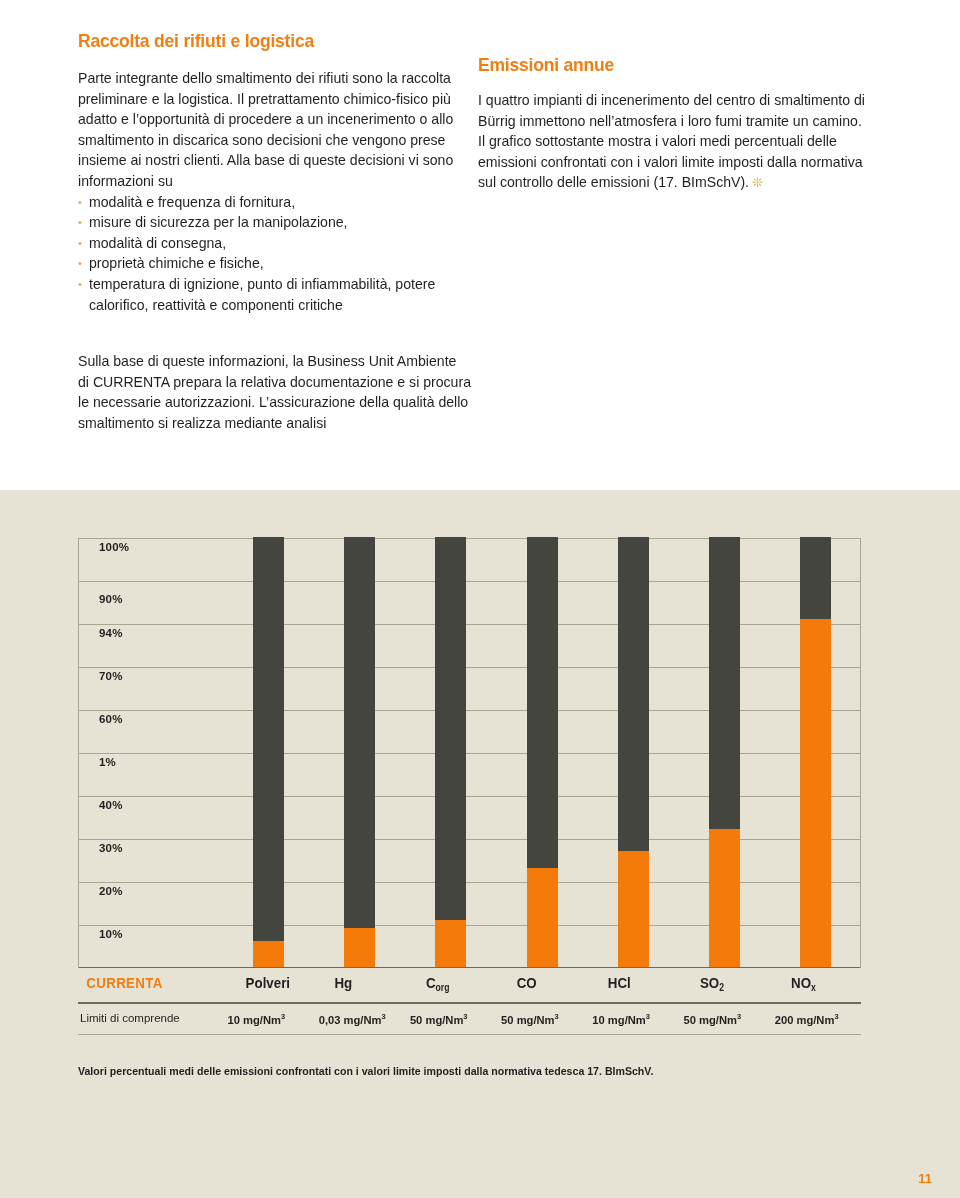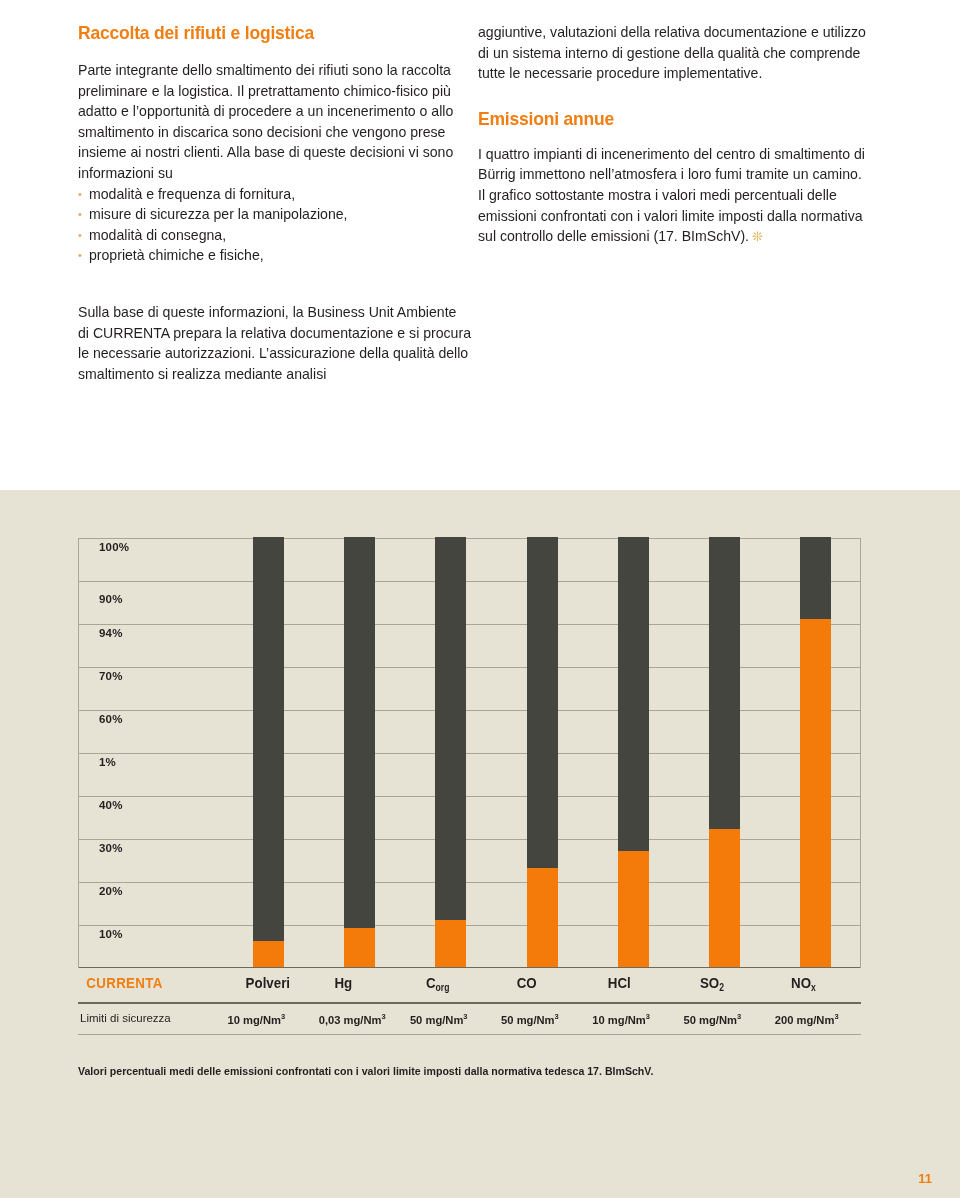--- a/index.html
+++ b/index.html
@@ -6,21 +6,21 @@
   body{
     width:960px;height:1198px;
     background:#ffffff;
     font-family:"Liberation Sans", sans-serif;
     color:#231f20;
     position:relative;
     overflow:hidden;
   }
   
   #text-area{
-    position:absolute; left:0; top:4px; width:960px; height:490px;
+    position:absolute; left:0; top:12px; width:960px; height:490px;
     background:#ffffff;
   }
   .col{position:absolute; width:393px;}
   #col-left{left:78px; top:18px;}
   #col-right{left:478px; top:18px;}
 
   .section-head{
     color:#F07E11;
     font-size:19px;
     font-weight:bold;
@@ -163,27 +163,27 @@
   <div class="col" id="col-left">
     <h2 class="section-head">Raccolta dei rifiuti e logistica</h2>
 
     <p class="body">Parte integrante dello smaltimento dei rifiuti sono la raccolta preliminare e la logistica. Il pretrattamento chimico-fisico più adatto e l’opportunità di procedere a un incenerimento o allo smaltimento in discarica sono decisioni che vengono prese insieme ai nostri clienti. Alla base di queste decisioni vi sono informazioni su</p>
 
     <ul class="bullets">
       <li>modalità e frequenza di fornitura,</li>
       <li>misure di sicurezza per la manipolazione,</li>
       <li>modalità di consegna,</li>
       <li>proprietà chimiche e fisiche,</li>
+      <li>temperatura di ignizione, punto di infiammabilità, potere calorifico, reattività e componenti critiche</li>
     </ul>
 
     <p class="body" style="margin-top:36px;">Sulla base di queste informazioni, la Business Unit Ambiente di CURRENTA prepara la relativa documentazione e si procura le necessarie autorizzazioni. L’assicurazione della qualità dello smaltimento si realizza mediante analisi</p>
   </div>
 
   <div class="col" id="col-right">
-    <p class="body">aggiuntive, valutazioni della relativa documentazione e utilizzo di un sistema interno di gestione della qualità che comprende tutte le necessarie procedure implementative.</p>
 
     <h2 class="section-head">Emissioni annue</h2>
 
     <p class="body"><span>I quattro impianti di incenerimento del centro di smaltimento di Bürrig immettono nell’atmosfera i loro fumi tramite un camino. Il grafico sottostante mostra i valori medi percentuali delle emissioni confrontati con i valori limite imposti dalla normativa sul controllo delle emissioni (17. BImSchV).</span><span class="sun-icon">❊</span></p>
   </div>
 </div>
 
 <div id="chart-band">
   <div id="chart-inner">
 
@@ -240,21 +240,21 @@
         <span class="cat" style="left: 345.9px;"><span>C</span><sub>org</sub></span>
         <span class="cat" style="left: 437.1px;"><span>CO</span></span>
         <span class="cat" style="left: 528.3px;"><span>HCl</span></span>
         <span class="cat" style="left: 619.5px;"><span>SO</span><sub>2</sub></span>
         <span class="cat" style="left: 710.7px;"><span>NO</span><sub>x</sub></span>
       </div>
 
     <div class="rule"></div>
 
     <div id="limits-row">
-      <span class="limit" id="limit-title">Limiti di sicurezza</span>
+      <span class="limit" id="limit-title">Limiti di comprende</span>
     <span class="limit" style="left: 149.5px;"><span>10 mg/Nm</span><sup>3</sup></span>
         <span class="limit" style="left: 240.7px;"><span>0,03 mg/Nm</span><sup>3</sup></span>
         <span class="limit" style="left: 331.9px;"><span>50 mg/Nm</span><sup>3</sup></span>
         <span class="limit" style="left: 423.1px;"><span>50 mg/Nm</span><sup>3</sup></span>
         <span class="limit" style="left: 514.3px;"><span>10 mg/Nm</span><sup>3</sup></span>
         <span class="limit" style="left: 605.5px;"><span>50 mg/Nm</span><sup>3</sup></span>
         <span class="limit" style="left: 696.7px;"><span>200 mg/Nm</span><sup>3</sup></span>
       </div>
 
     <div class="rule thin"></div>

